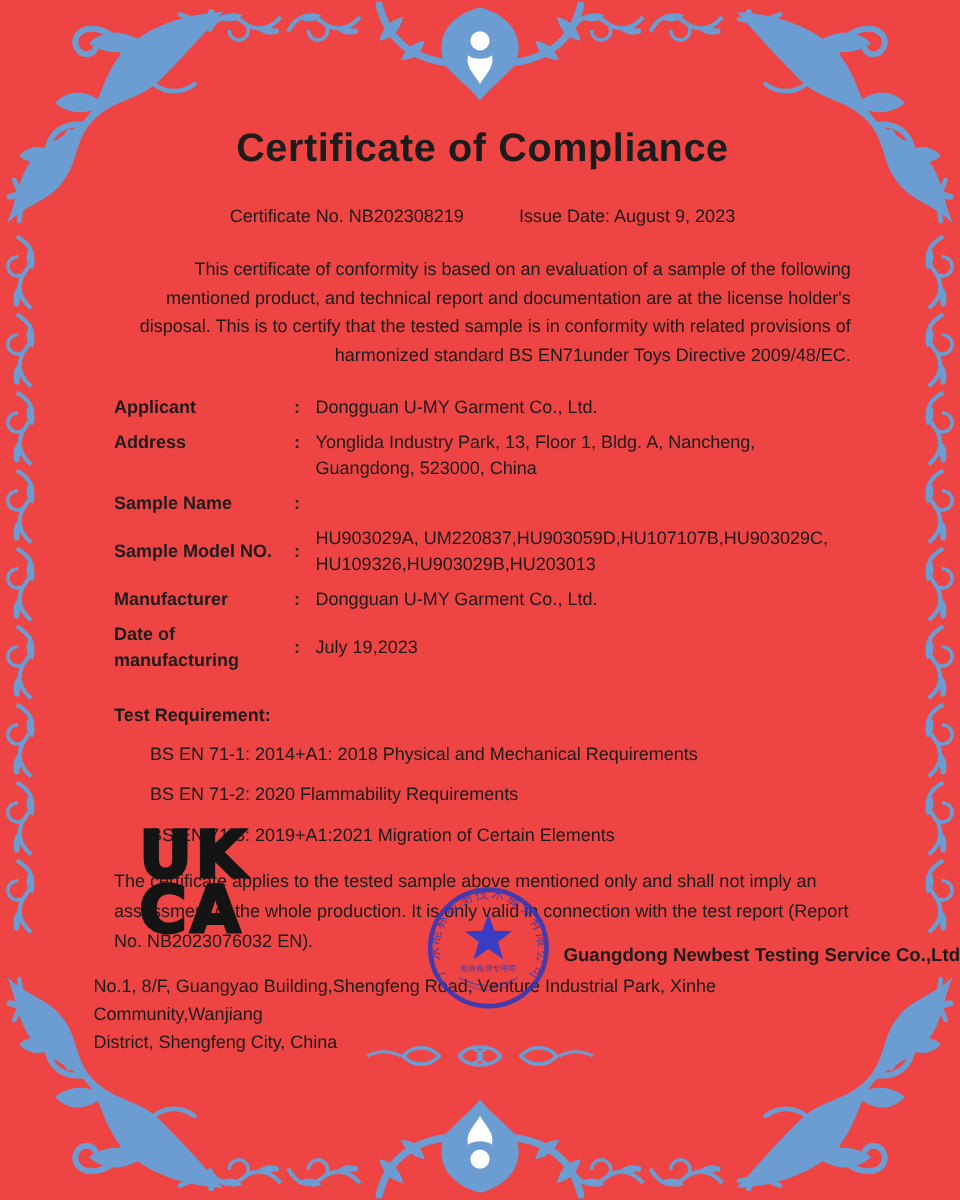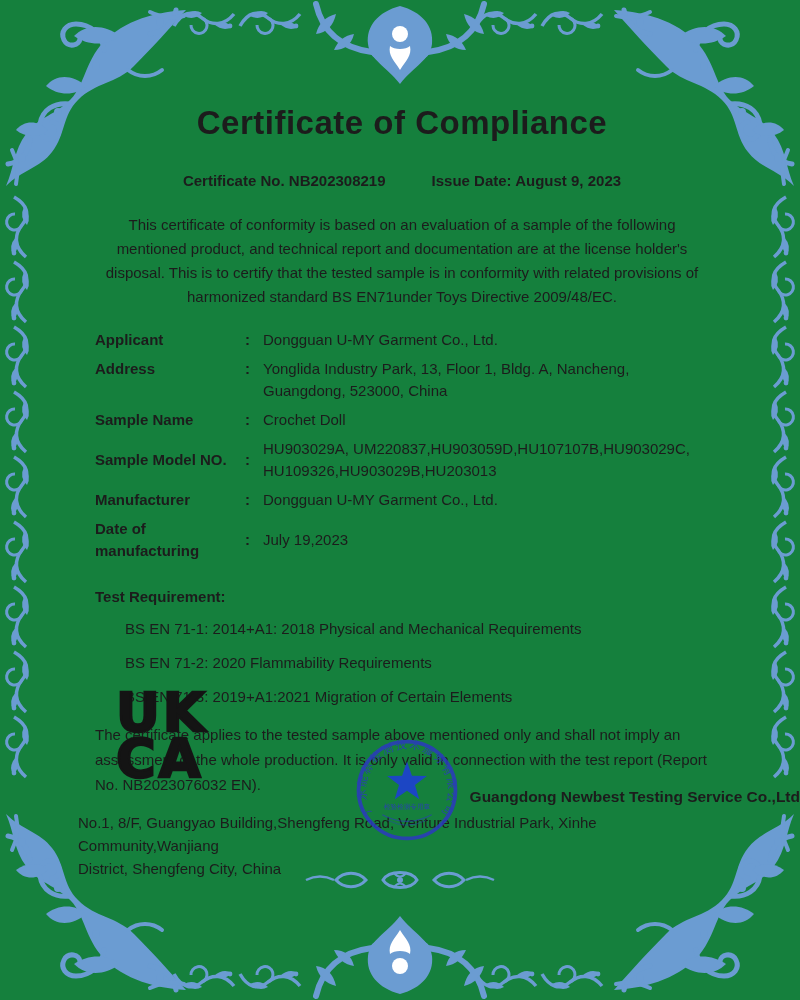--- a/index.html
+++ b/index.html
@@ -1,25 +1,25 @@
 <!DOCTYPE html>
 <html><head>
 <meta charset="utf-8">
 <style>
   html,body{margin:0;padding:0;background:#888;}
   .page{
-    width:800px;height:1000px;position:relative;background:#15803d;
+    width:800px;height:1000px;position:relative;background:#ef4444;
     font-family:"Liberation Sans",sans-serif;color:#1c1c1c;overflow:hidden;
     margin:0 auto;
   }
   .border-svg{position:absolute;inset:0;width:800px;height:1000px;pointer-events:none;}
   .content{position:absolute;left:95px;top:98px;width:614px;}
   .title{font-size:33px;font-weight:bold;text-align:center;letter-spacing:.5px;margin:6px 0 0 0;}
-  .certline{display:flex;justify-content:center;gap:46px;font-weight:bold;font-size:15px;margin-top:30px;}
-  .intro{margin-top:24px;font-size:15px;line-height:24px;text-align:center;}
+  .certline{display:flex;justify-content:center;gap:46px;font-weight:normal;font-size:15px;margin-top:30px;}
+  .intro{margin-top:24px;font-size:15px;line-height:24px;text-align:right;}
   .fields{margin-top:20px;display:flex;flex-direction:column;gap:7px;}
   .frow{display:grid;grid-template-columns:150px 18px 1fr;font-size:15px;line-height:22px;align-items:start;}
   .frow.vcenter{align-items:center;}
   .flabel{font-weight:bold;}
   .fcolon{font-weight:bold;}
   .testreq{margin-top:26px;font-size:15px;}
   .treq-h{font-weight:bold;}
   .titem{margin-top:13px;margin-left:30px;line-height:21px;}
   .closing{font-size:15px;line-height:25px;}
   .ukca{
@@ -127,21 +127,20 @@
         <span class="fvalue">Dongguan U-MY Garment Co., Ltd.</span>
       </div>
       <div class="frow">
         <span class="flabel">Address</span>
         <span class="fcolon">:</span>
         <span class="fvalue">Yonglida Industry Park, 13, Floor 1, Bldg. A, Nancheng, Guangdong, 523000, China</span>
       </div>
       <div class="frow">
         <span class="flabel">Sample Name</span>
         <span class="fcolon">:</span>
-        <span class="fvalue">Crochet Doll</span>
       </div>
       <div class="frow vcenter">
         <span class="flabel">Sample Model NO.</span>
         <span class="fcolon">:</span>
         <span class="fvalue">HU903029A,  UM220837,HU903059D,HU107107B,HU903029C, HU109326,HU903029B,HU203013</span>
       </div>
       <div class="frow">
         <span class="flabel">Manufacturer</span>
         <span class="fcolon">:</span>
         <span class="fvalue">Dongguan U-MY Garment Co., Ltd.</span>

